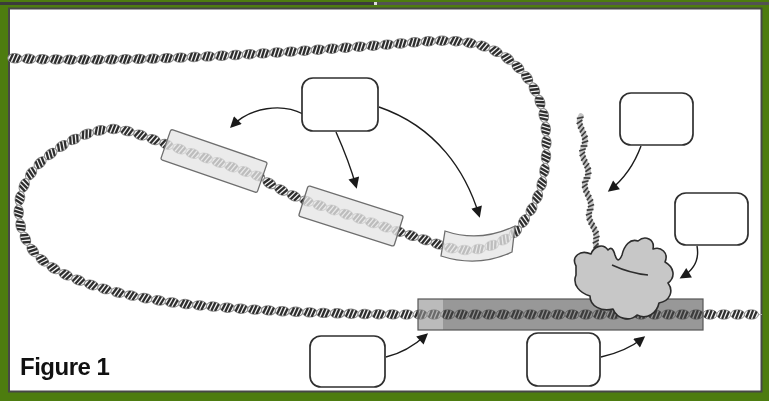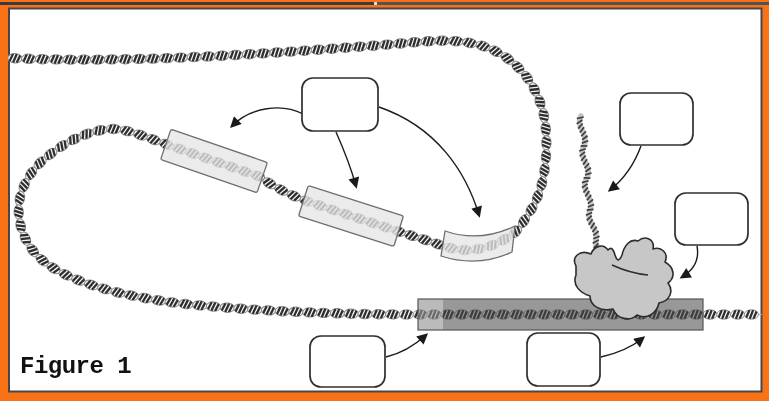--- a/index.html
+++ b/index.html
@@ -1,18 +1,18 @@
 <!DOCTYPE html>
 <html><head>
 <meta charset="utf-8">
 <style>
   html,body{margin:0;padding:0;background:#fff;}
   .stage{
-    position:relative;width:769px;height:401px;background:#f97316;overflow:hidden;
-    font-family:Liberation Mono, monospace;
+    position:relative;width:769px;height:401px;background:#4d7c0f;overflow:hidden;
+    font-family:Liberation Sans, sans-serif;
   }
   .toprule{position:absolute;top:2px;height:3px;}
   .figlabel{
     position:absolute;left:20px;top:353px;
     font-size:24px;font-weight:bold;color:#111;letter-spacing:-0.5px;
   }
   svg{position:absolute;left:0;top:0;}
 </style>
 </head>
 <body>

